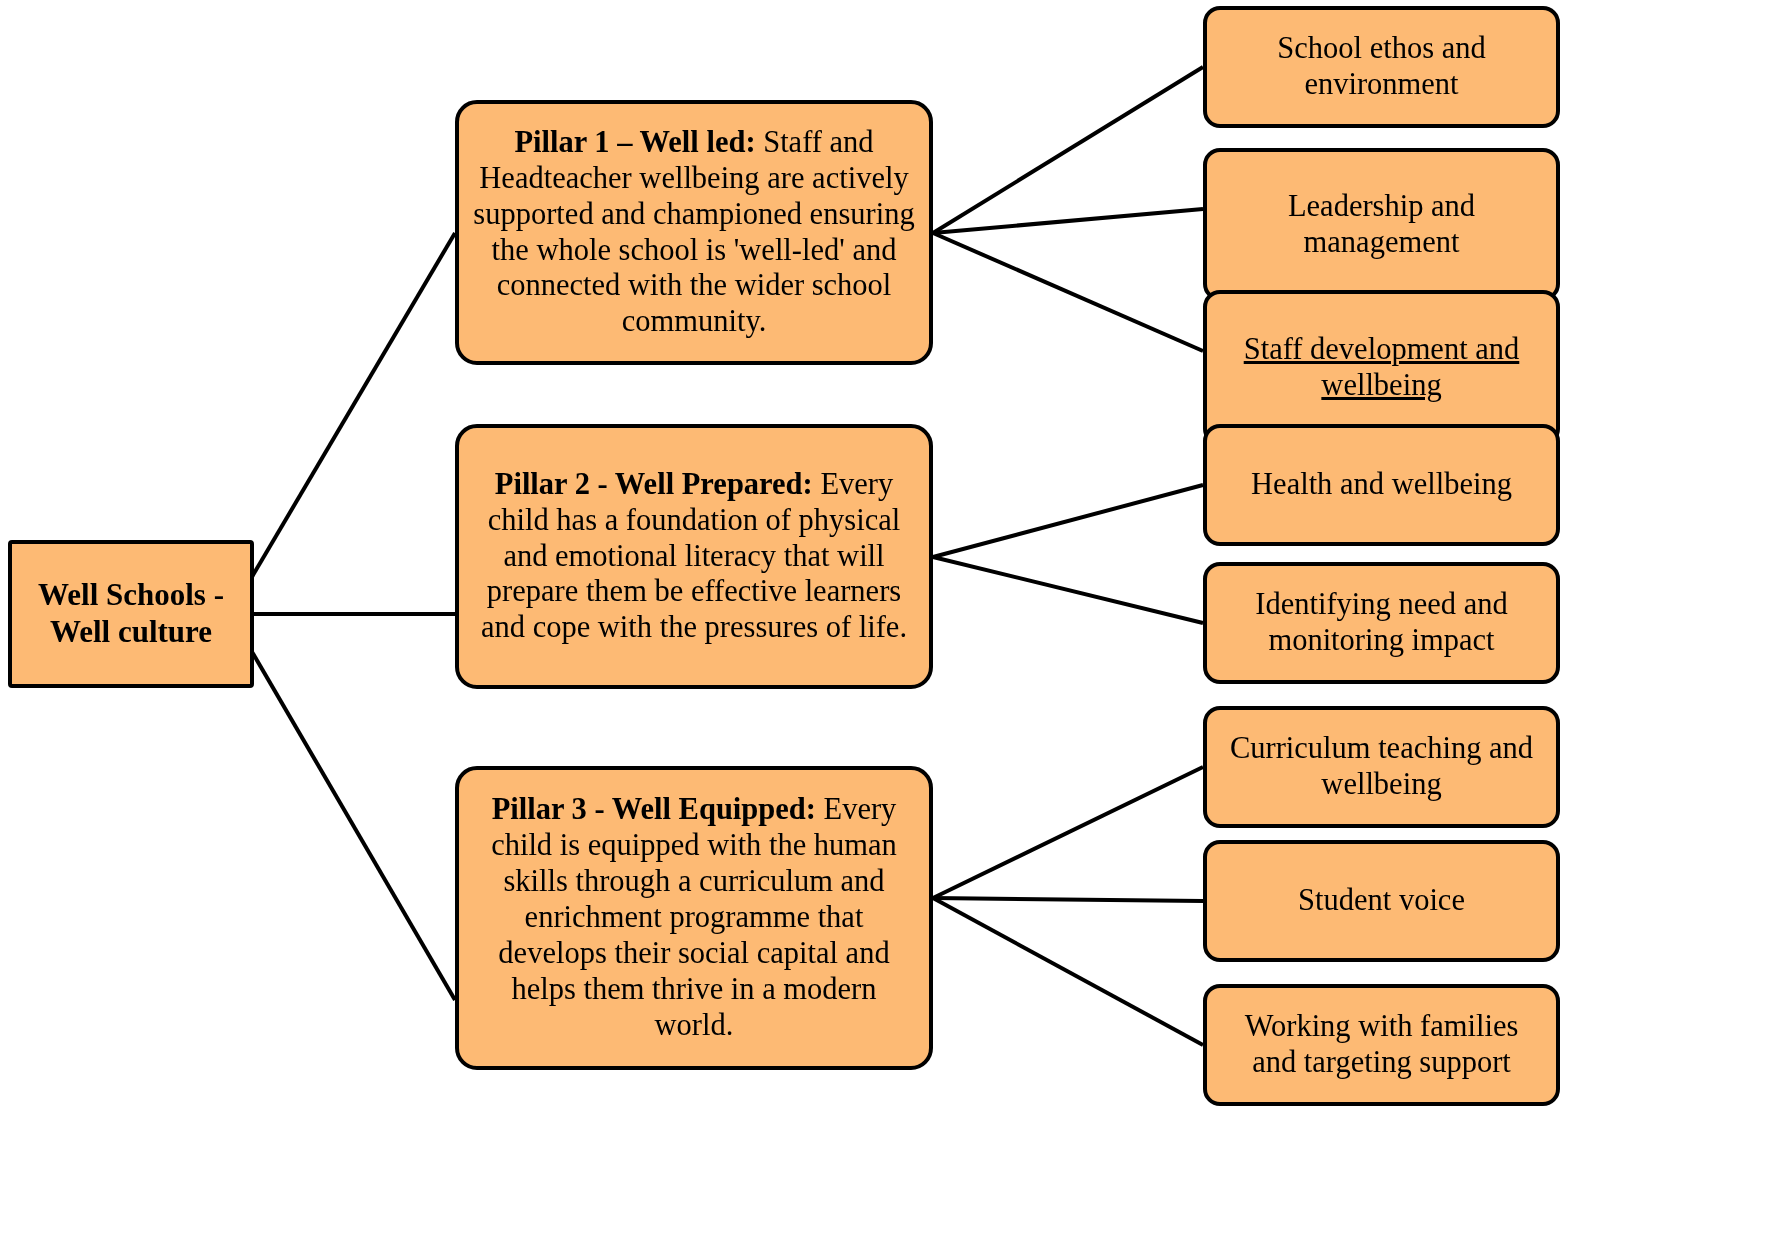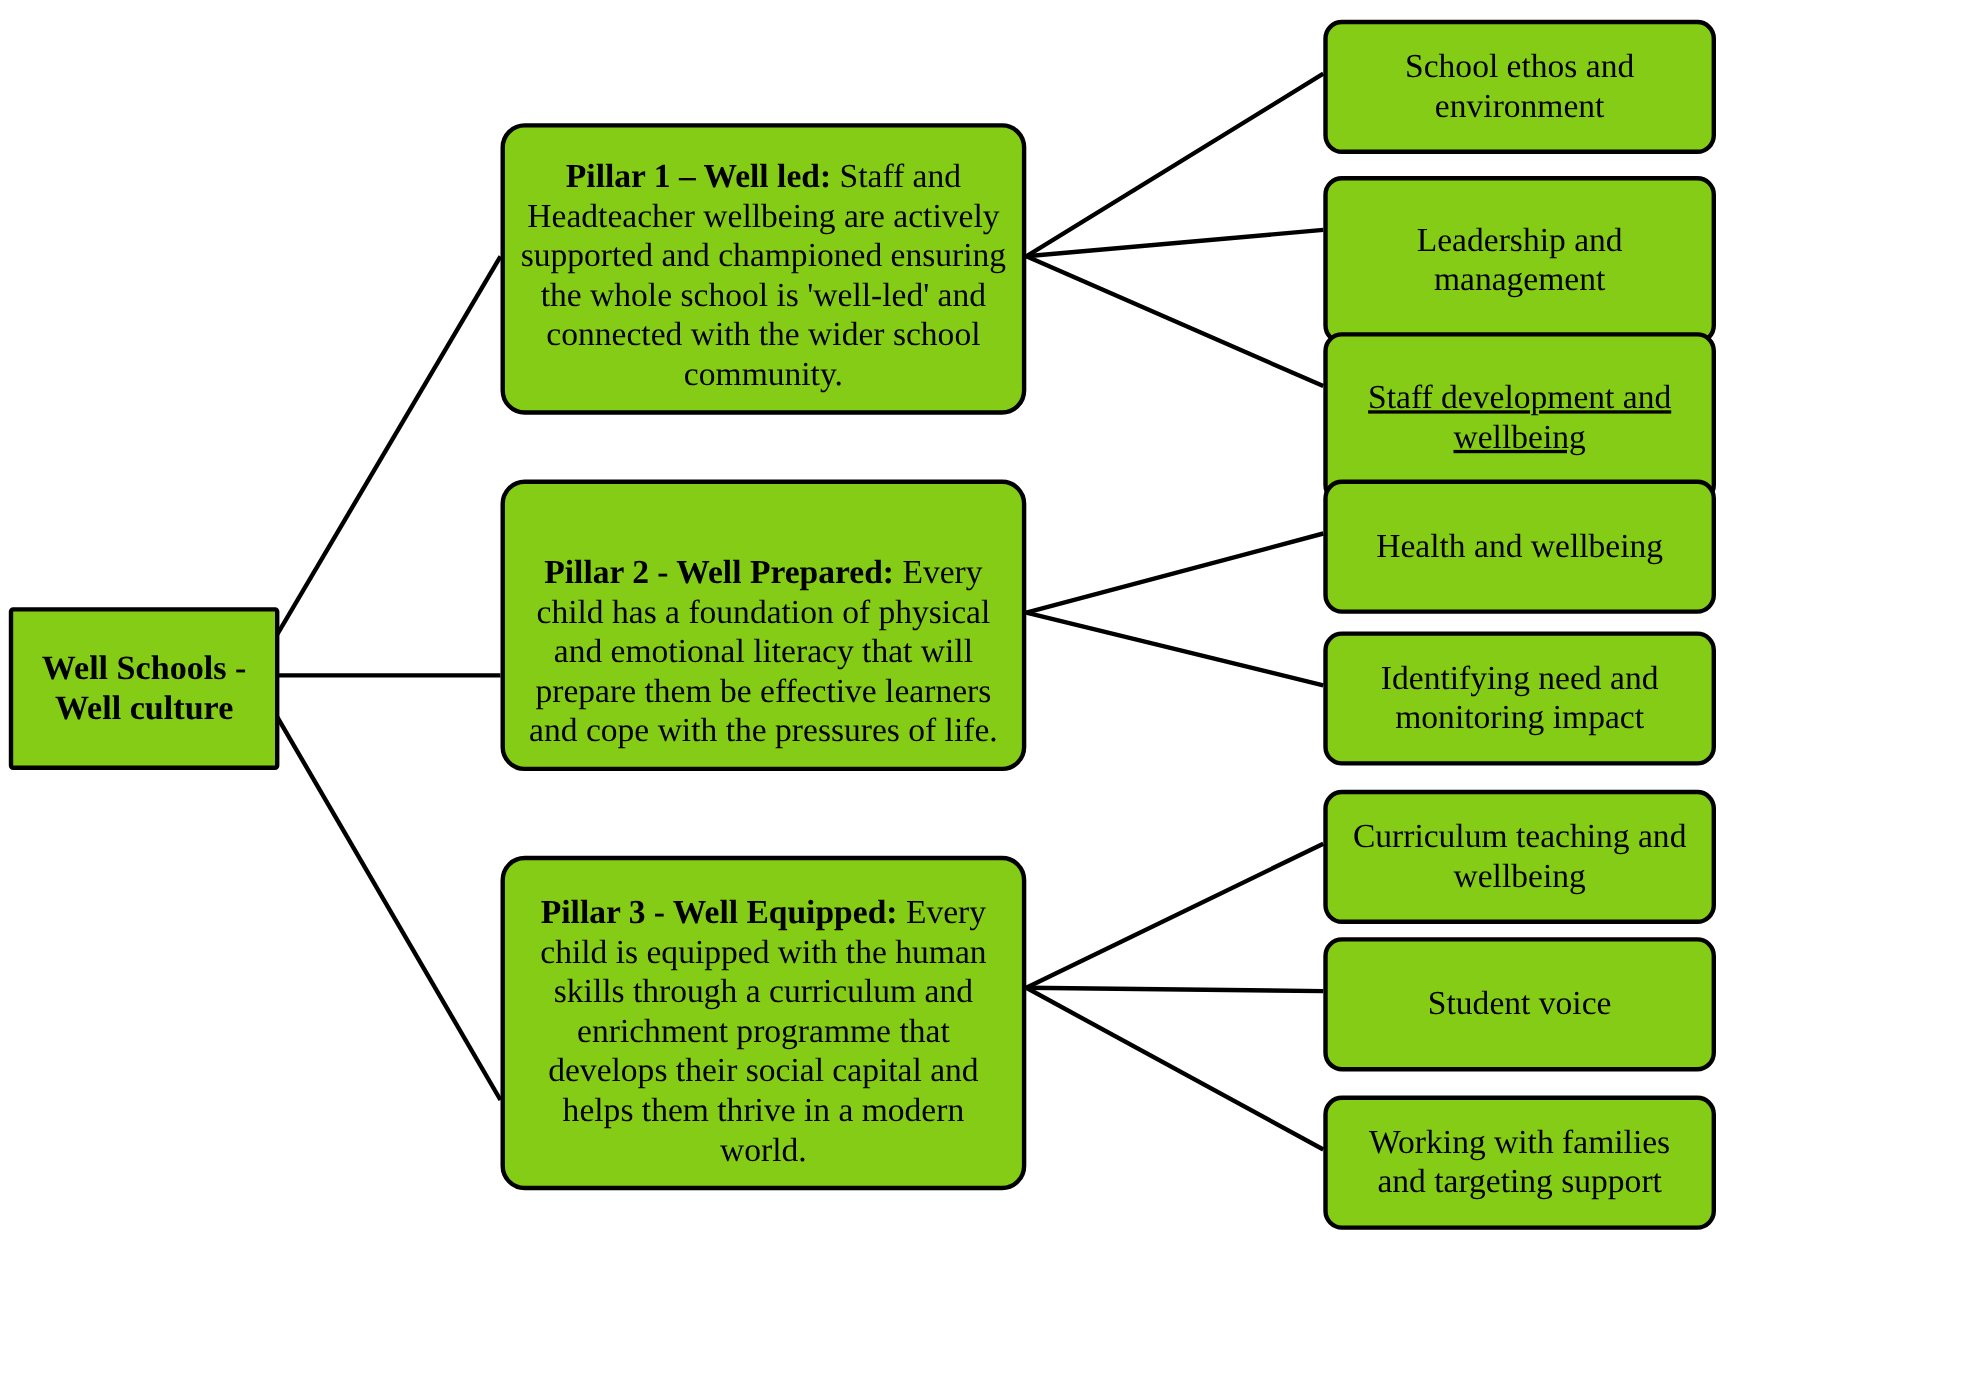--- a/index.html
+++ b/index.html
@@ -28,50 +28,48 @@
   svg.connectors line {
     stroke: #000000;
     stroke-width: 4;
     stroke-linecap: butt;
   }
   .node {
     position: absolute;
     box-sizing: border-box;
     border: 4px solid #000000;
     border-radius: 18px;
-    background: #84cc16;
+    background: #fdba74;
     display: flex;
     align-items: center;
     justify-content: center;
     text-align: center;
     color: #000000;
     line-height: 1.18;
-    padding: 14px 14px;
-    margin-top: 12px;
+    padding: 4px 14px;
   }
   .node-inner {
     width: 100%;
   }
   
   #root-node {
     left: 8px;
     top: 540px;
     width: 246px;
     height: 148px;
     border-radius: 4px;
     font-size: 31px;
     font-weight: bold;
   }
   
   .pillar {
     left: 455px;
     width: 478px;
     font-size: 30.5px;
     border-radius: 22px;
-    align-items: flex-end;
   }
   #pillar-1 { top: 100px;  height: 265px; }
   #pillar-2 { top: 424px;  height: 265px; }
   #pillar-3 { top: 766px;  height: 304px; }
   .pillar b { font-weight: bold; }
 
   
   .leaf {
     left: 1203px;
     width: 357px;

